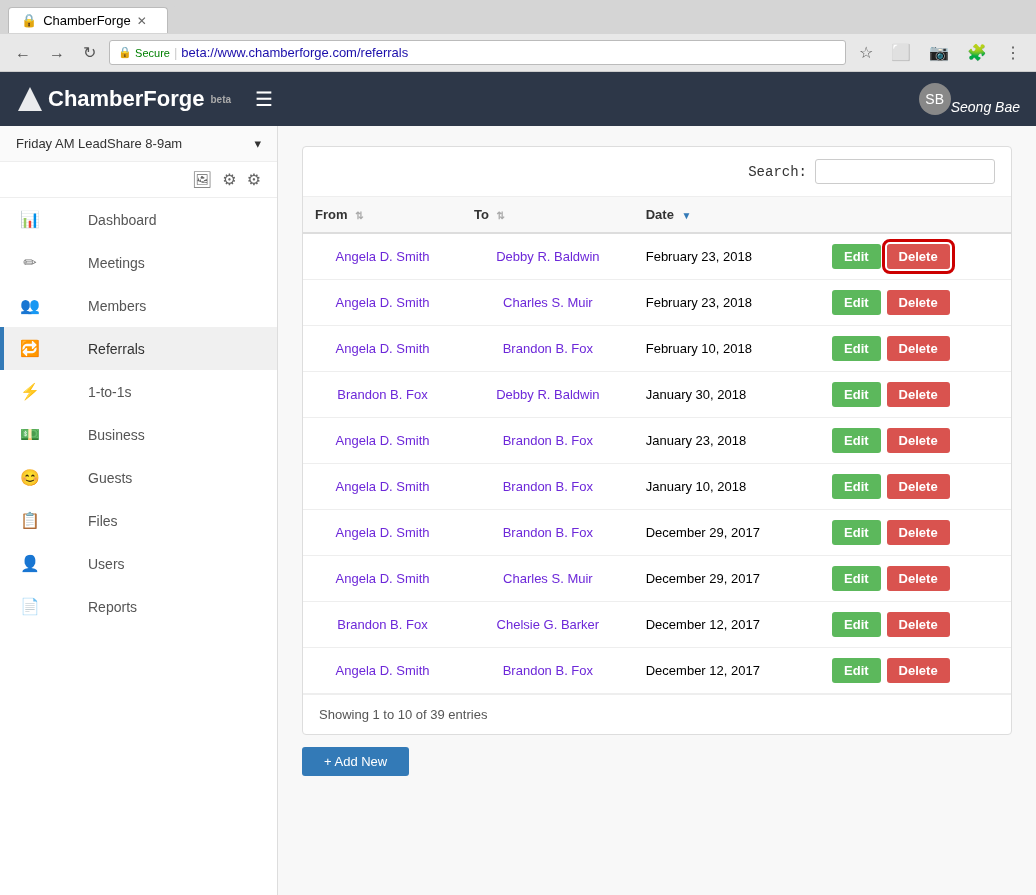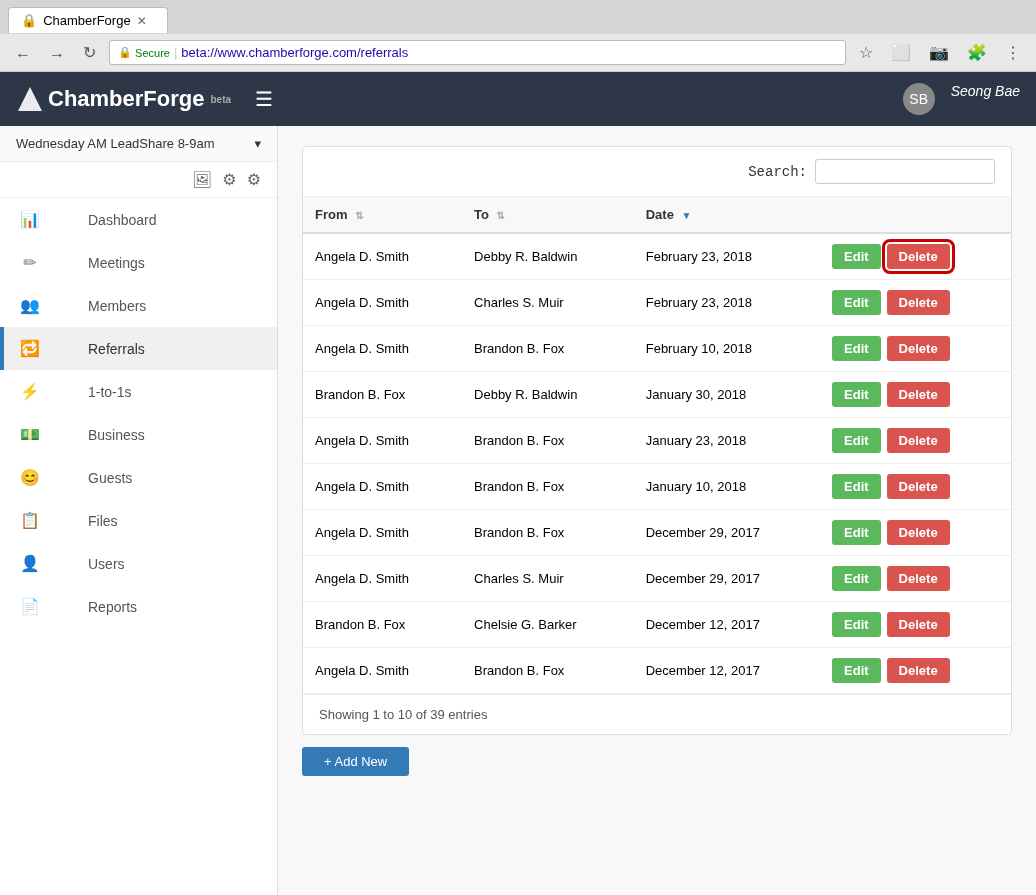--- a/index.html
+++ b/index.html
@@ -17,21 +17,21 @@
     .address-url { color: #1a0dab; }
 
     
     .app { display: flex; height: calc(100vh - 70px); }
 
     
     .top-nav { background: #2d3748; color: #fff; display: flex; align-items: center; padding: 0 16px; height: 54px; position: relative; }
     .brand { display: flex; align-items: center; gap: 4px; font-size: 22px; font-weight: bold; color: #fff; }
     .brand-beta { font-size: 10px; color: #aaa; vertical-align: super; margin-left: 2px; }
     .hamburger { margin-left: 24px; font-size: 20px; cursor: pointer; }
-    .user-area { margin-left: auto; display: flex; align-items: flex-start; gap: 16px; cursor: pointer; }
+    .user-area { margin-left: auto; display: flex; align-items: flex-end; gap: 0; cursor: pointer; }
     .user-avatar { width: 32px; height: 32px; border-radius: 50%; background: #888; display: flex; align-items: center; justify-content: center; font-size: 14px; color: #fff; overflow: hidden; }
     .user-name { color: #fff; font-size: 14px; font-style: italic; }
 
     
     .sidebar { width: 278px; background: #fff; border-right: 1px solid #ddd; display: flex; flex-direction: column; flex-shrink: 0; }
     .sidebar-group-header { padding: 10px 16px; font-size: 13px; color: #333; border-bottom: 1px solid #eee; display: flex; align-items: center; justify-content: space-between; background: #fafafa; }
     .sidebar-group-label { font-size: 13px; color: #333; }
     .sidebar-icons { padding: 8px 16px; display: flex; gap: 10px; justify-content: flex-end; border-bottom: 1px solid #eee; }
     .sidebar-icon { font-size: 16px; color: #666; cursor: pointer; }
 
@@ -48,21 +48,21 @@
 
     .table-header { display: flex; align-items: center; justify-content: flex-end; padding: 12px 16px; border-bottom: 1px solid #eee; }
     .search-label { font-size: 14px; color: #333; margin-right: 8px; font-family: Liberation Mono, monospace; }
     .search-input { border: 1px solid #ccc; border-radius: 3px; padding: 4px 8px; font-size: 13px; width: 180px; }
 
     table { width: 100%; border-collapse: collapse; }
     th { background: #f8f8f8; padding: 10px 12px; text-align: left; font-size: 13px; color: #333; border-bottom: 2px solid #ddd; cursor: pointer; user-select: none; }
     th .sort-icon { color: #666; margin-left: 4px; }
     td { padding: 10px 12px; border-bottom: 1px solid #eee; font-size: 13px; vertical-align: middle; }
 
-    .link-cell { color: #000000; cursor: pointer; }
+    .link-cell { color: #6d28d9; cursor: pointer; text-align: center; }
 
     .btn { padding: 5px 12px; border: none; border-radius: 3px; cursor: pointer; font-size: 13px; font-weight: bold; color: #fff; }
     .btn-edit { background: #5cb85c; }
     .btn-delete { background: #d9534f; }
     .btn-delete.highlighted { outline: 3px solid #cc0000; outline-offset: 2px; }
 
     .action-cell { display: flex; gap: 6px; align-items: center; }
 
     
     .table-footer { display: flex; align-items: center; justify-content: space-between; padding: 12px 16px; border-top: 1px solid #eee; }
@@ -121,21 +121,21 @@
       <span>SB</span>
     </div>
     <span class="user-name">Seong Bae</span>
   </div>
 </div>
 
 <div class="app">
 
   <div class="sidebar">
     <div class="sidebar-group-header">
-      <span class="sidebar-group-label">Wednesday AM LeadShare 8-9am</span>
+      <span class="sidebar-group-label">Friday AM LeadShare 8-9am</span>
       <span>▾</span>
     </div>
     <div class="sidebar-icons">
       <span class="sidebar-icon">🖼</span>
       <span class="sidebar-icon">⚙</span>
       <span class="sidebar-icon">⚙</span>
     </div>
 
     <nav>
       <div class="nav-item">

